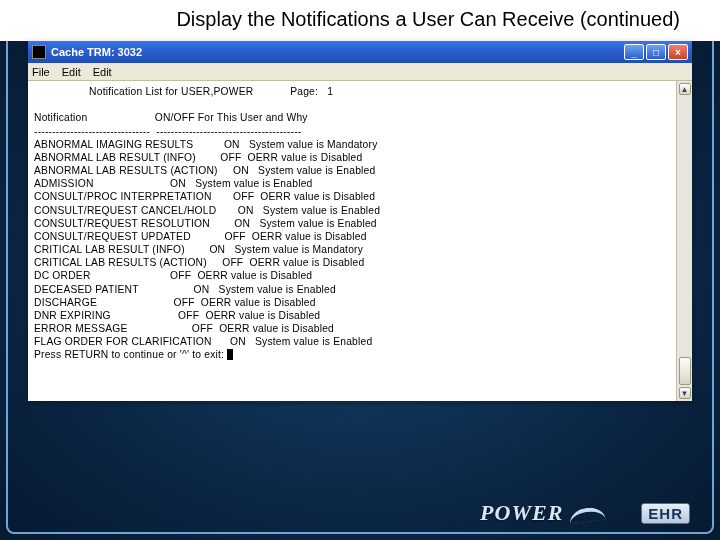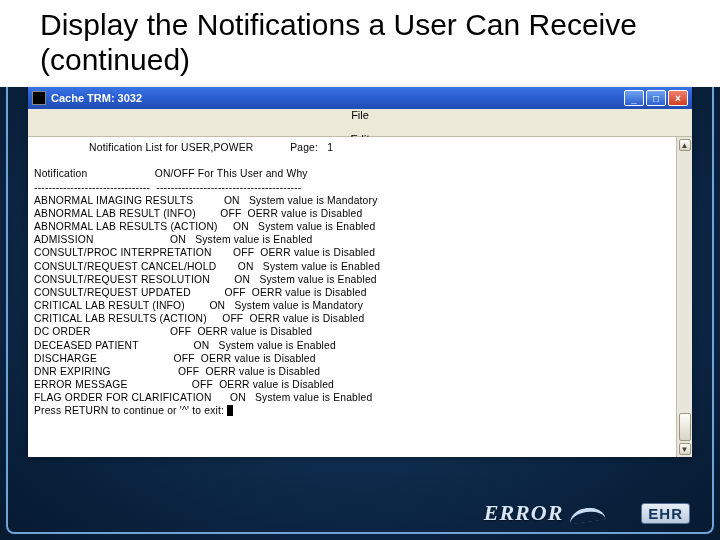--- a/index.html
+++ b/index.html
@@ -11,23 +11,23 @@
   }
   .slide-border {
     position: absolute;
     top: 6px; left: 6px; right: 6px; bottom: 6px;
     border: 2px solid #6ea4d8;
     border-radius: 8px;
   }
   .slide-title {
     color: #000;
     background: #fff;
-    font-size: 30px;
+    font-size: 20px;
     font-weight: 400;
-    text-align: left;
+    text-align: right;
     padding: 8px 40px 10px 40px;
     line-height: 1.15;
     position: relative;
     z-index: 2;
   }
   .window {
     margin: 0 28px 16px 28px;
     position: relative;
     z-index: 2;
     box-shadow: 0 2px 6px rgba(0,0,0,0.3);
@@ -56,28 +56,27 @@
     border-radius: 2px;
     display: flex; align-items: center; justify-content: center;
     font-size: 10px; font-weight: bold;
     color: #fff;
   }
   .win-btn.min, .win-btn.max { background: linear-gradient(to bottom,#6fa3f0,#2a5fd1); }
   .win-btn.close { background: linear-gradient(to bottom,#f08070,#d04020); }
   .menubar {
     background: #ece9d8;
     border-bottom: 1px solid #c0bca8;
-    height: 28px;
+    height: 18px;
     display: flex;
     align-items: center;
     font-size: 11px;
     padding: 0 4px;
     gap: 12px;
     color: #000;
-    flex-direction: column;
   }
   .terminal-wrap { display: flex; background: #fff; }
   .terminal {
     flex: 1;
     background: #fff;
     font-family: Liberation Sans, sans-serif;
     font-size: 10.3px;
     line-height: 1.28;
     color: #000;
     padding: 4px 6px 4px 6px;
@@ -208,16 +207,16 @@
     <div class="vscroll">
       <div class="arrow">▲</div>
       <div style="flex:1"></div>
       <div class="thumb"></div>
       <div class="arrow">▼</div>
     </div>
   </div>
 </div>
 
 <div class="footer-logo">
-  <span class="rpms-text">ERROR</span>
+  <span class="rpms-text">POWER</span>
   <span class="swoosh"></span>
   <span class="ehr-badge">EHR</span>
 </div>
 
 </body></html>

